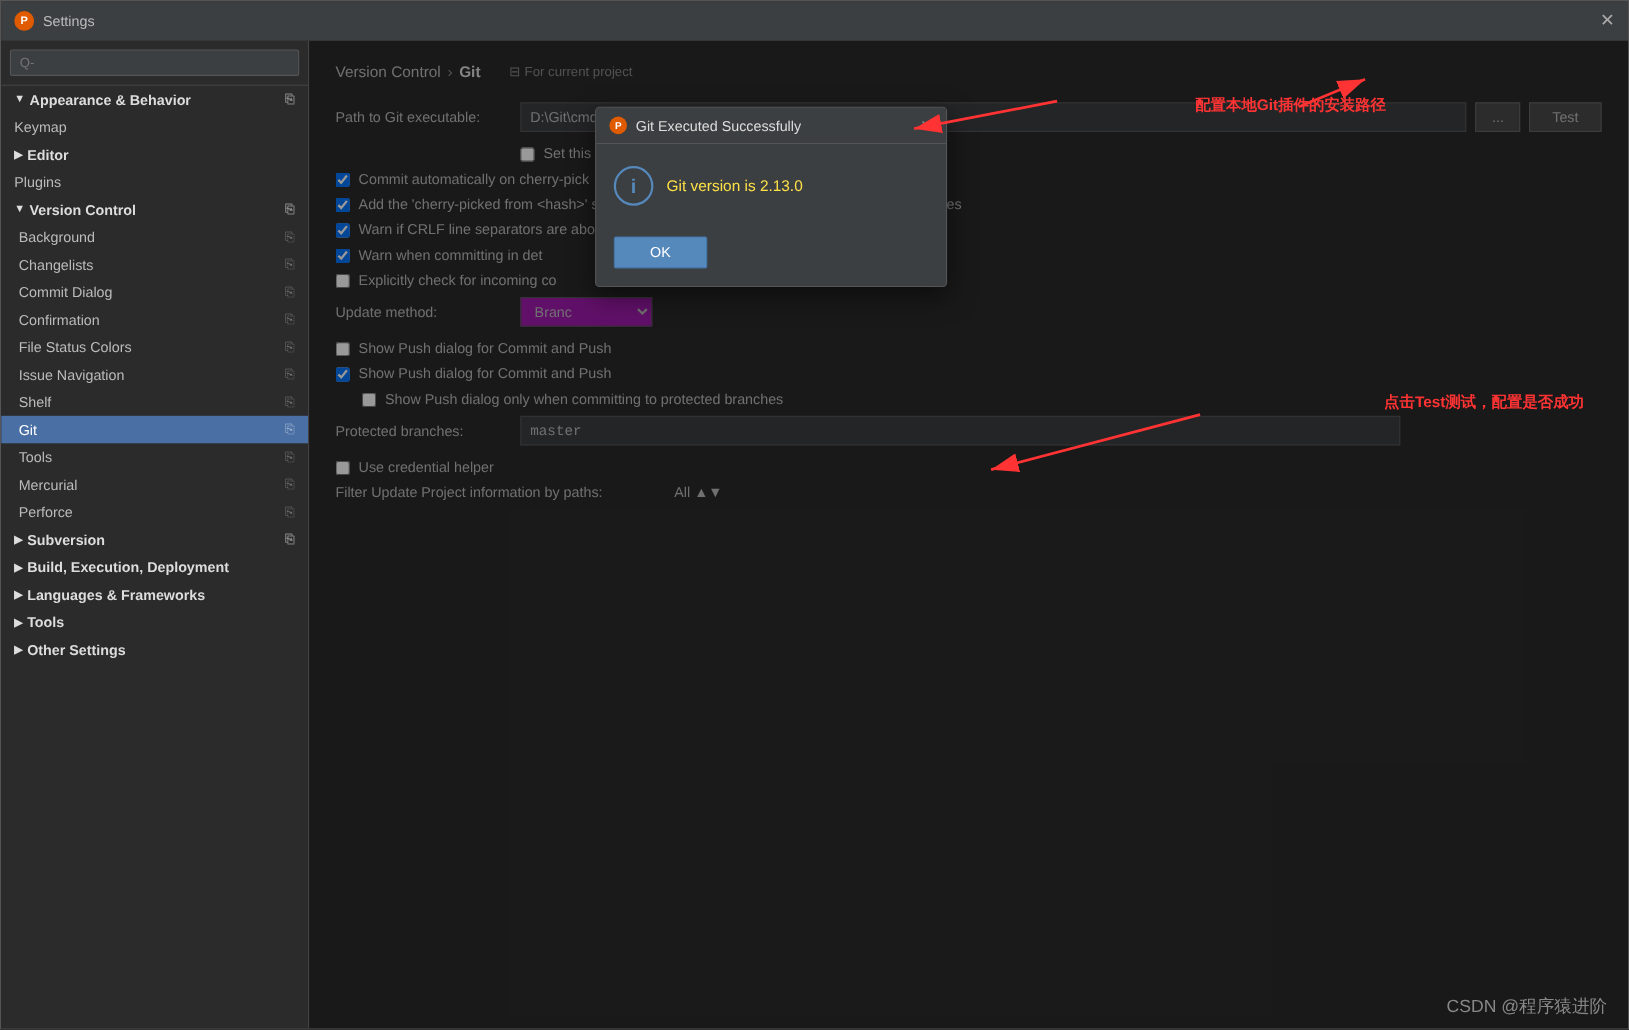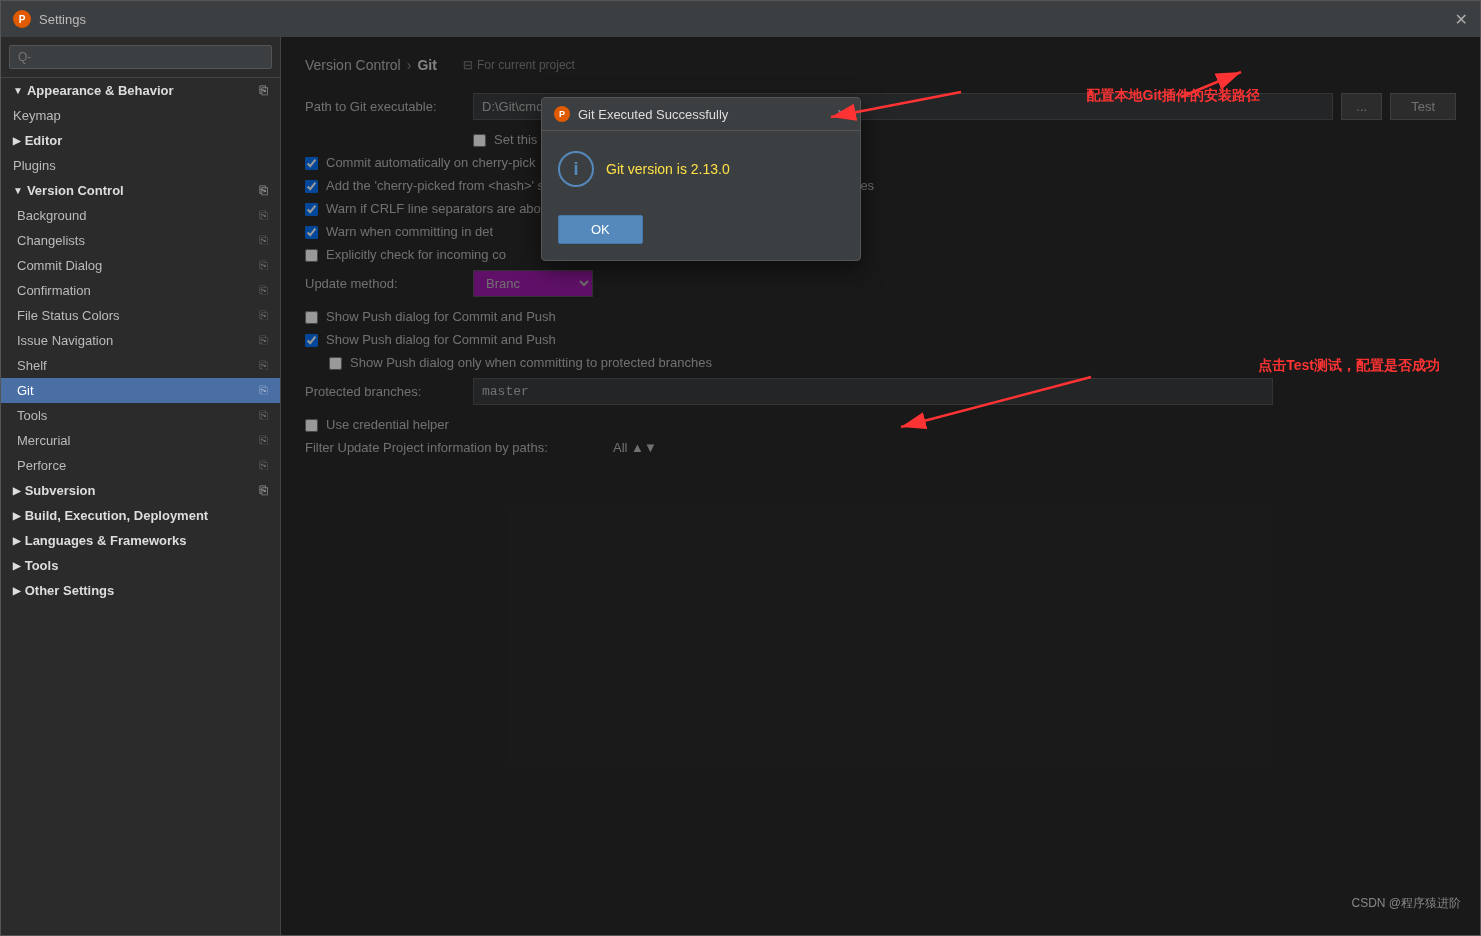--- a/index.html
+++ b/index.html
@@ -360,24 +360,24 @@
     .annotation {
       position: absolute;
       color: #ff3333;
       font-size: 13px;
       font-weight: bold;
       pointer-events: none;
     }
 
     .watermark {
       position: absolute;
-      bottom: 24px;
+      bottom: 10px;
       right: 20px;
       color: #888;
-      font-size: 12px;
+      font-size: 16px;
     }
 
     svg.arrow-svg {
       position: absolute;
       pointer-events: none;
       overflow: visible;
     }
   </style>
 </head>
 <body>

